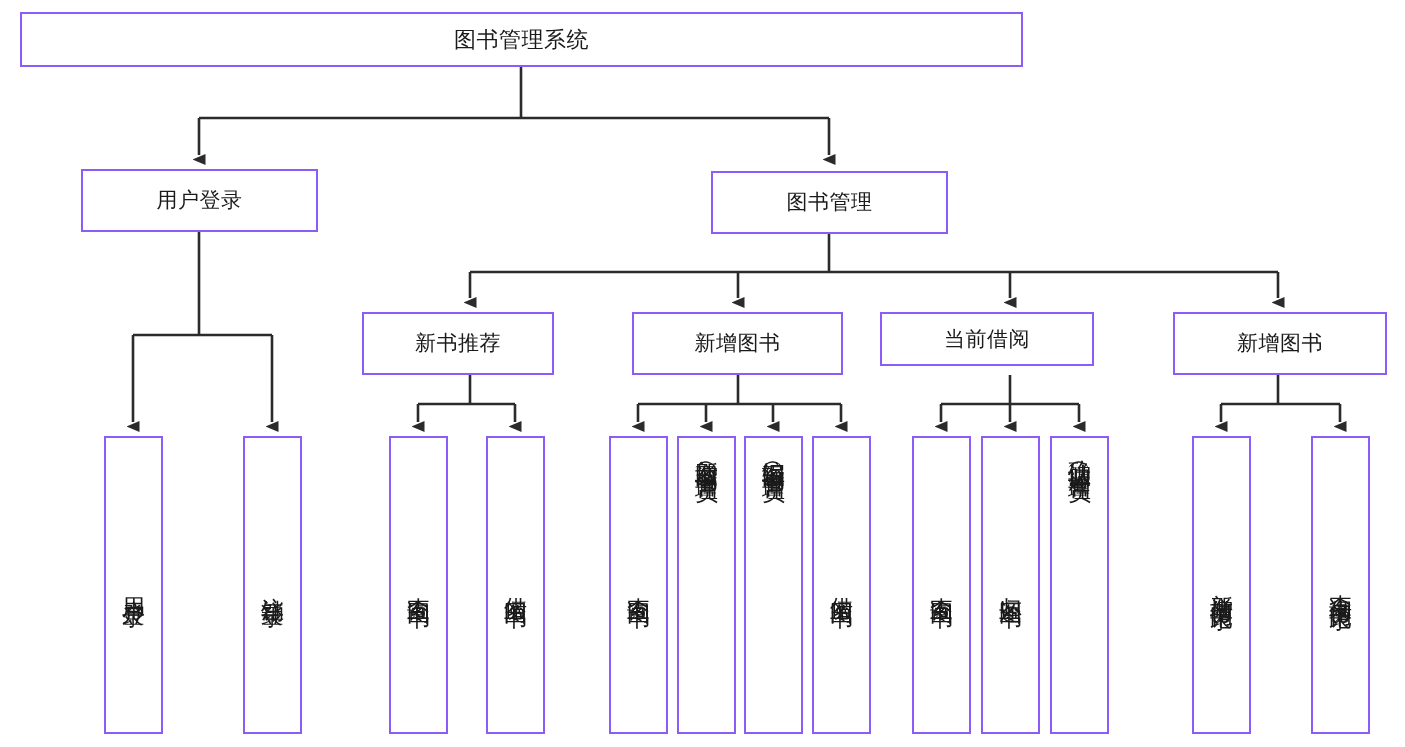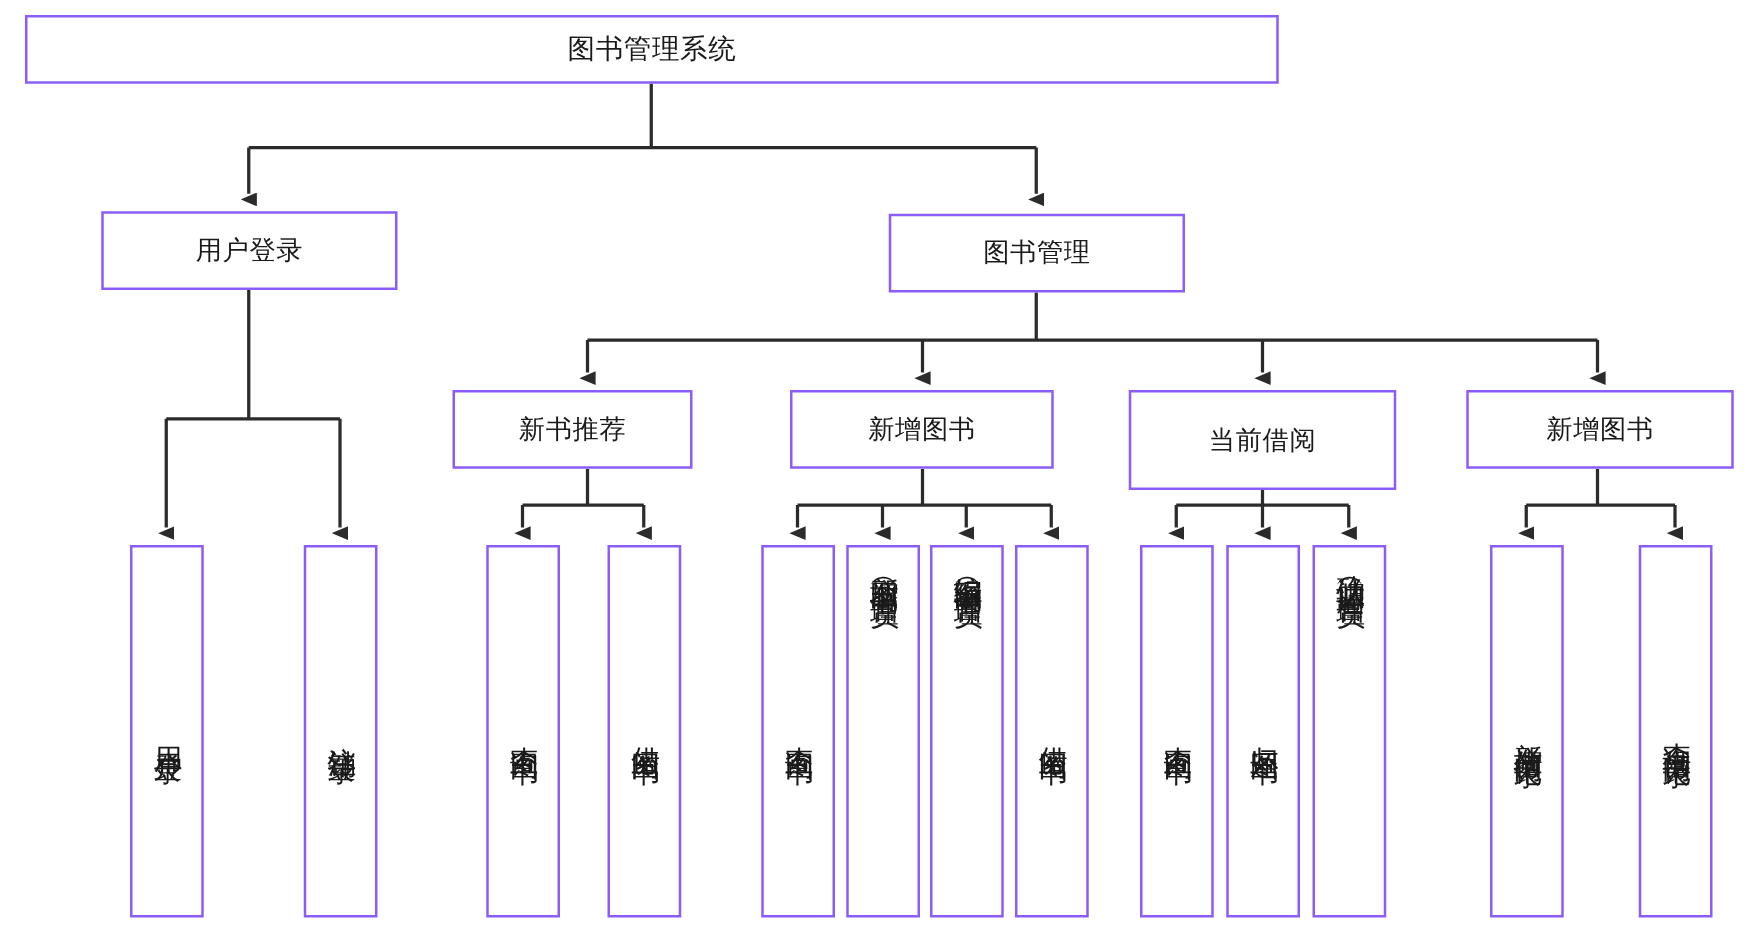--- a/index.html
+++ b/index.html
@@ -162,21 +162,21 @@
   </div>
 
   <div class="node horiz" style="left:362px; top:312px; width:192px; height:63px;">
     <span class="node-label">新书推荐</span>
   </div>
 
   <div class="node horiz" style="left:632px; top:312px; width:211px; height:63px;">
     <span class="node-label">新增图书</span>
   </div>
 
-  <div class="node horiz" style="left:903px; top:312px; width:214px; height:80px;">
+  <div class="node horiz" style="left:880px; top:312px; width:214px; height:54px;">
     <span class="node-label">当前借阅</span>
   </div>
 
   <div class="node horiz" style="left:1173px; top:312px; width:214px; height:63px;">
     <span class="node-label">新增图书</span>
   </div>
 
   <div class="node vert centered" style="left:104px; top:436px; width:59px; height:298px;">
     <span class="node-label">用户登录</span>
   </div>

